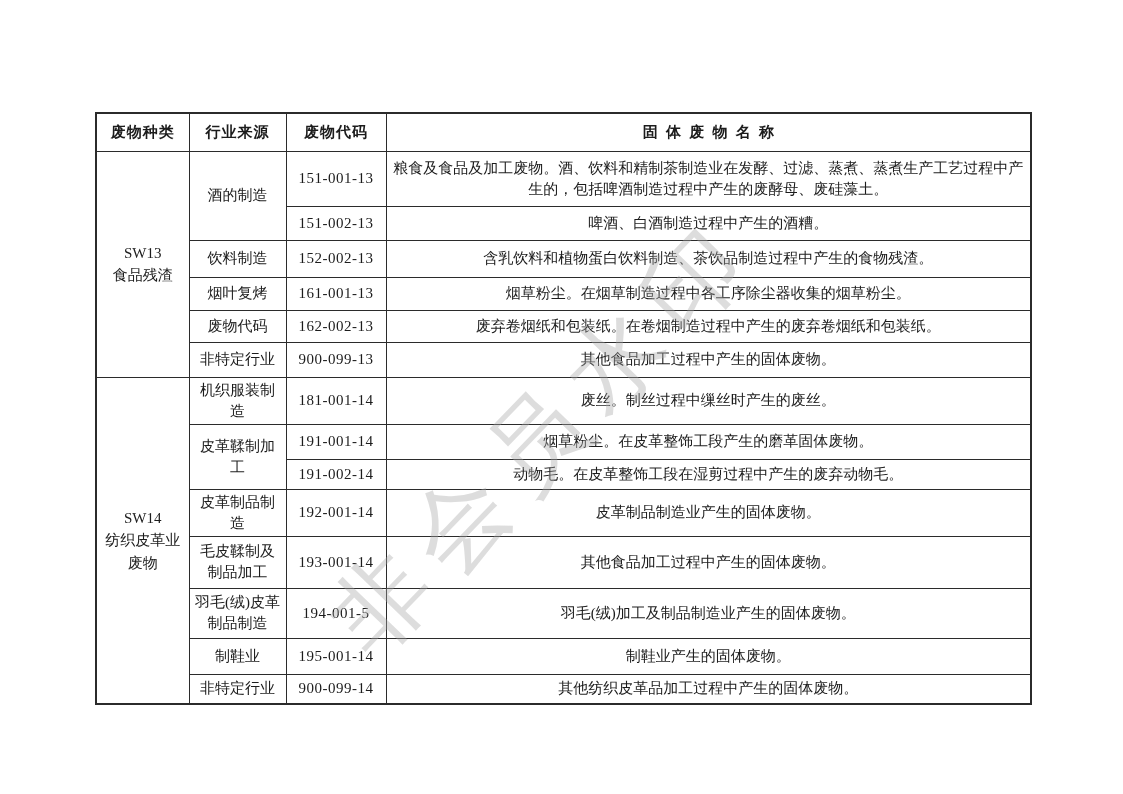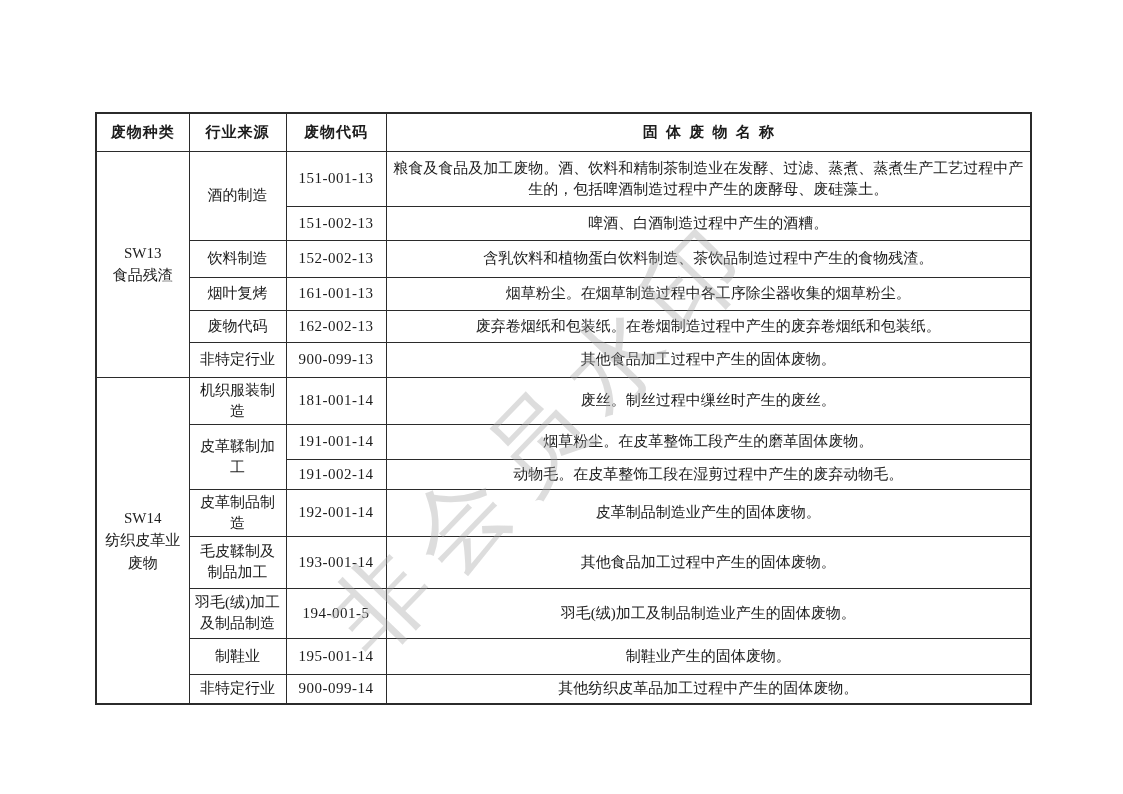--- a/index.html
+++ b/index.html
@@ -170,21 +170,21 @@
       <td>皮革制品制造</td>
       <td class="code-cell">192-001-14</td>
       <td class="name-cell">皮革制品制造业产生的固体废物。</td>
     </tr>
     <tr style="height:52px">
       <td>毛皮鞣制及制品加工</td>
       <td class="code-cell">193-001-14</td>
       <td class="name-cell">其他食品加工过程中产生的固体废物。</td>
     </tr>
     <tr style="height:50px">
-      <td>羽毛(绒)加工及制品制造</td>
+      <td>羽毛(绒)皮革制品制造</td>
       <td class="code-cell">194-001-5</td>
       <td class="name-cell">羽毛(绒)加工及制品制造业产生的固体废物。</td>
     </tr>
     <tr style="height:36px">
       <td>制鞋业</td>
       <td class="code-cell">195-001-14</td>
       <td class="name-cell">制鞋业产生的固体废物。</td>
     </tr>
     <tr style="height:30px">
       <td>非特定行业</td>

